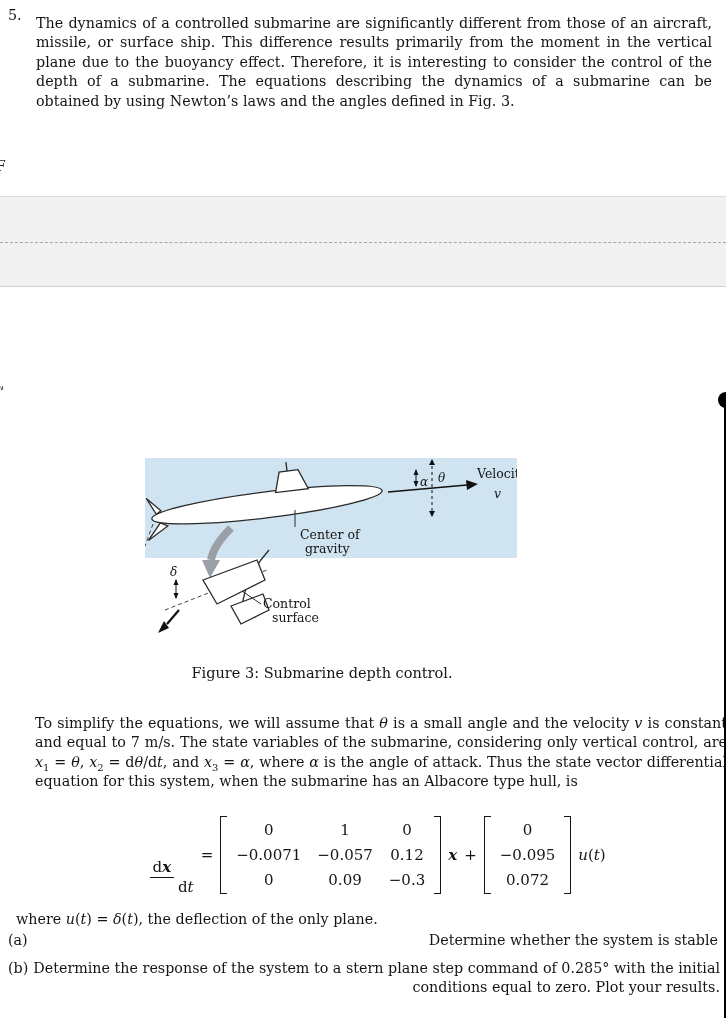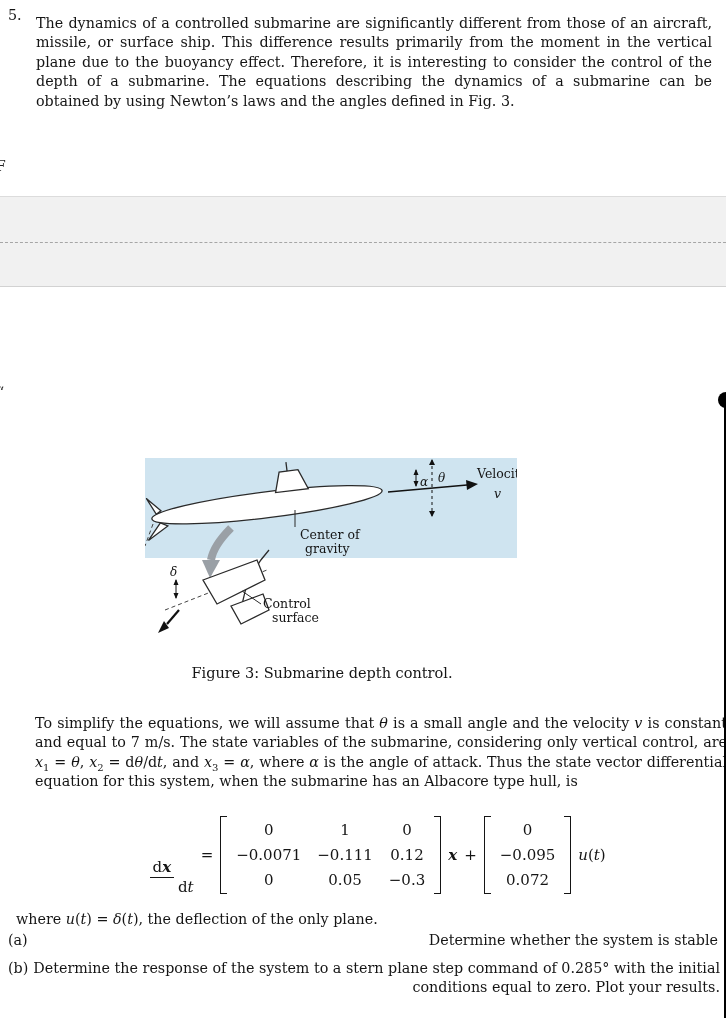--- a/index.html
+++ b/index.html
@@ -134,24 +134,24 @@
     <span class="den-row"><span>d</span><span class="it">t</span></span>
   </div>
   <span>=</span>
   <div class="mat-group">
     <div class="brk brk-l"></div>
     <div class="mat">
       <span>0</span>
       <span>1</span>
       <span>0</span>
       <span>−0.0071</span>
-      <span>−0.111</span>
+      <span>−0.057</span>
       <span>0.12</span>
       <span>0</span>
-      <span>0.05</span>
+      <span>0.09</span>
       <span>−0.3</span>
     </div>
     <div class="brk brk-r"></div>
   </div>
   <span class="bi">x</span>
   <span>+</span>
   <div class="mat-group">
     <div class="brk brk-l"></div>
     <div class="vec">
       <span>0</span>

